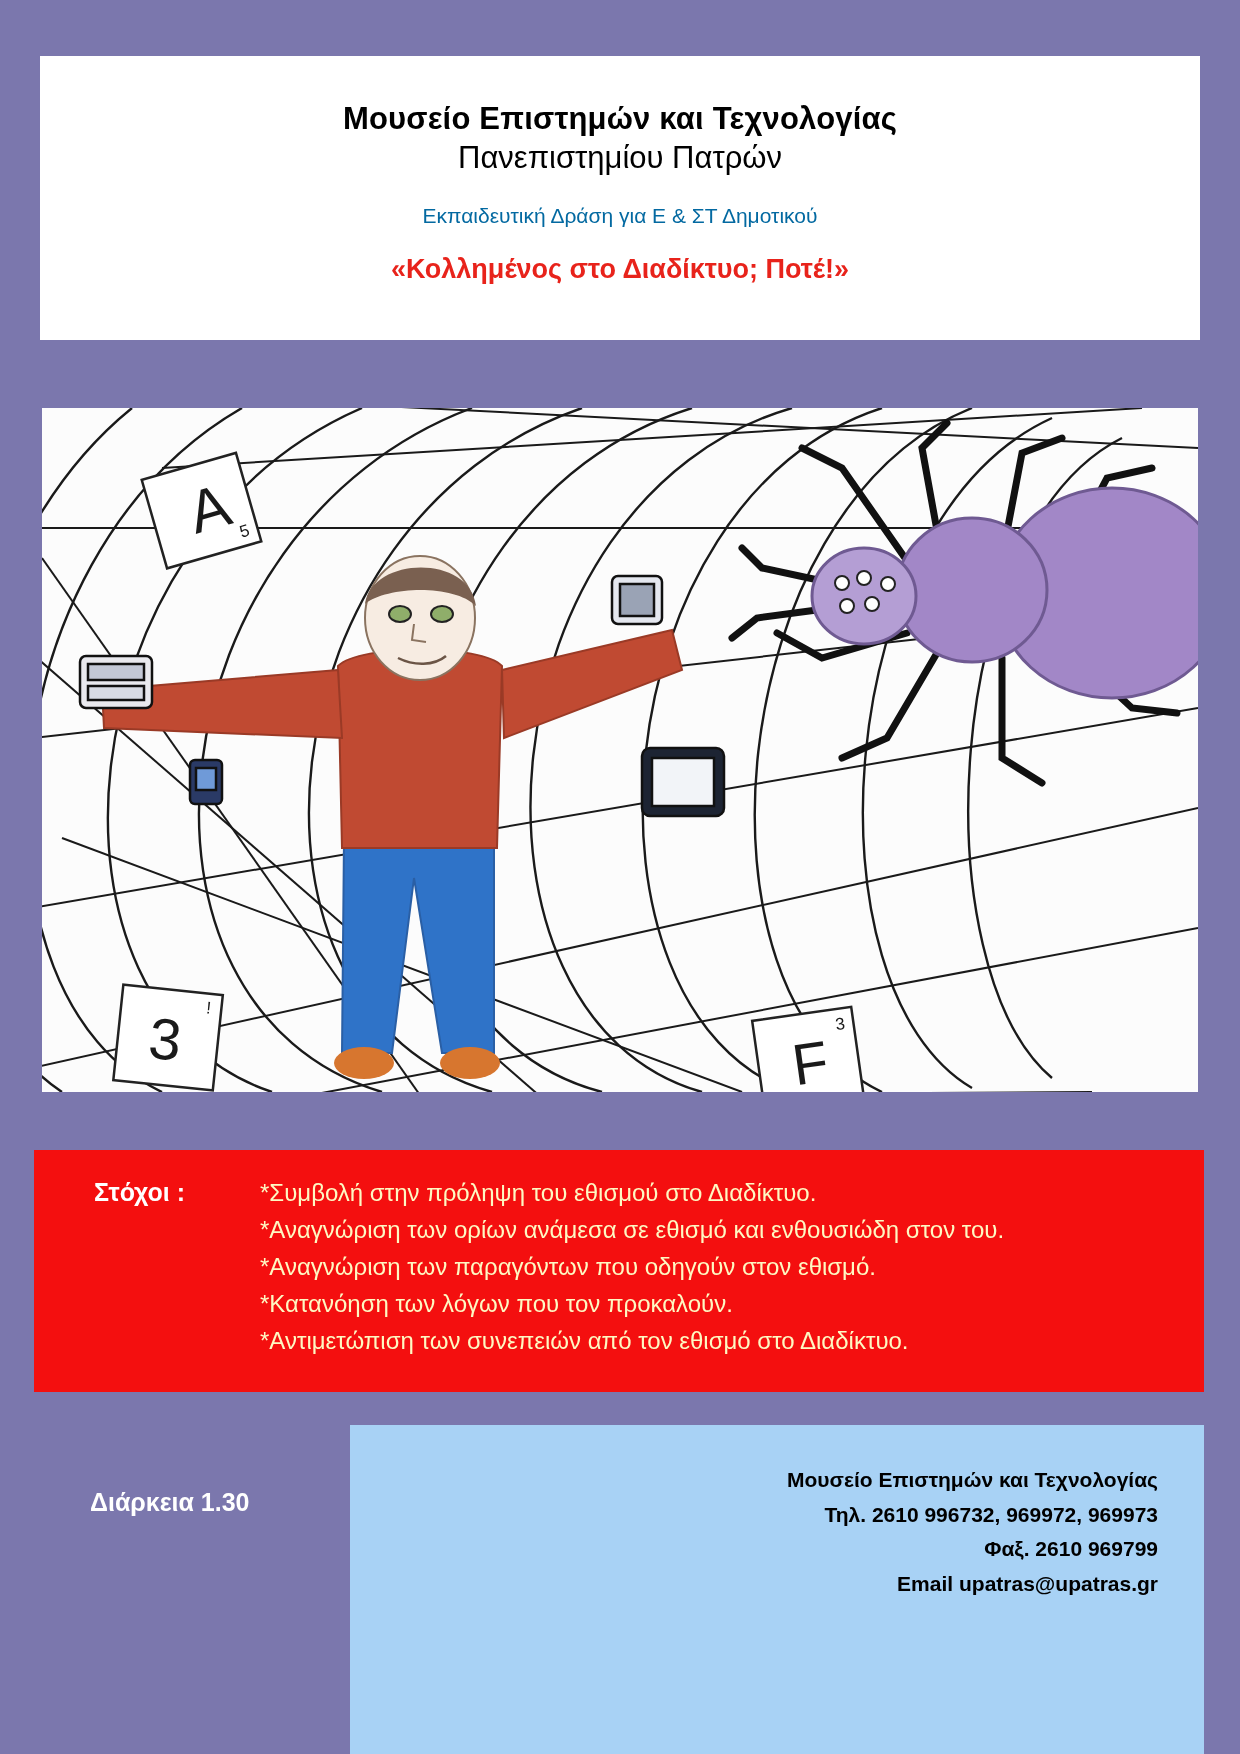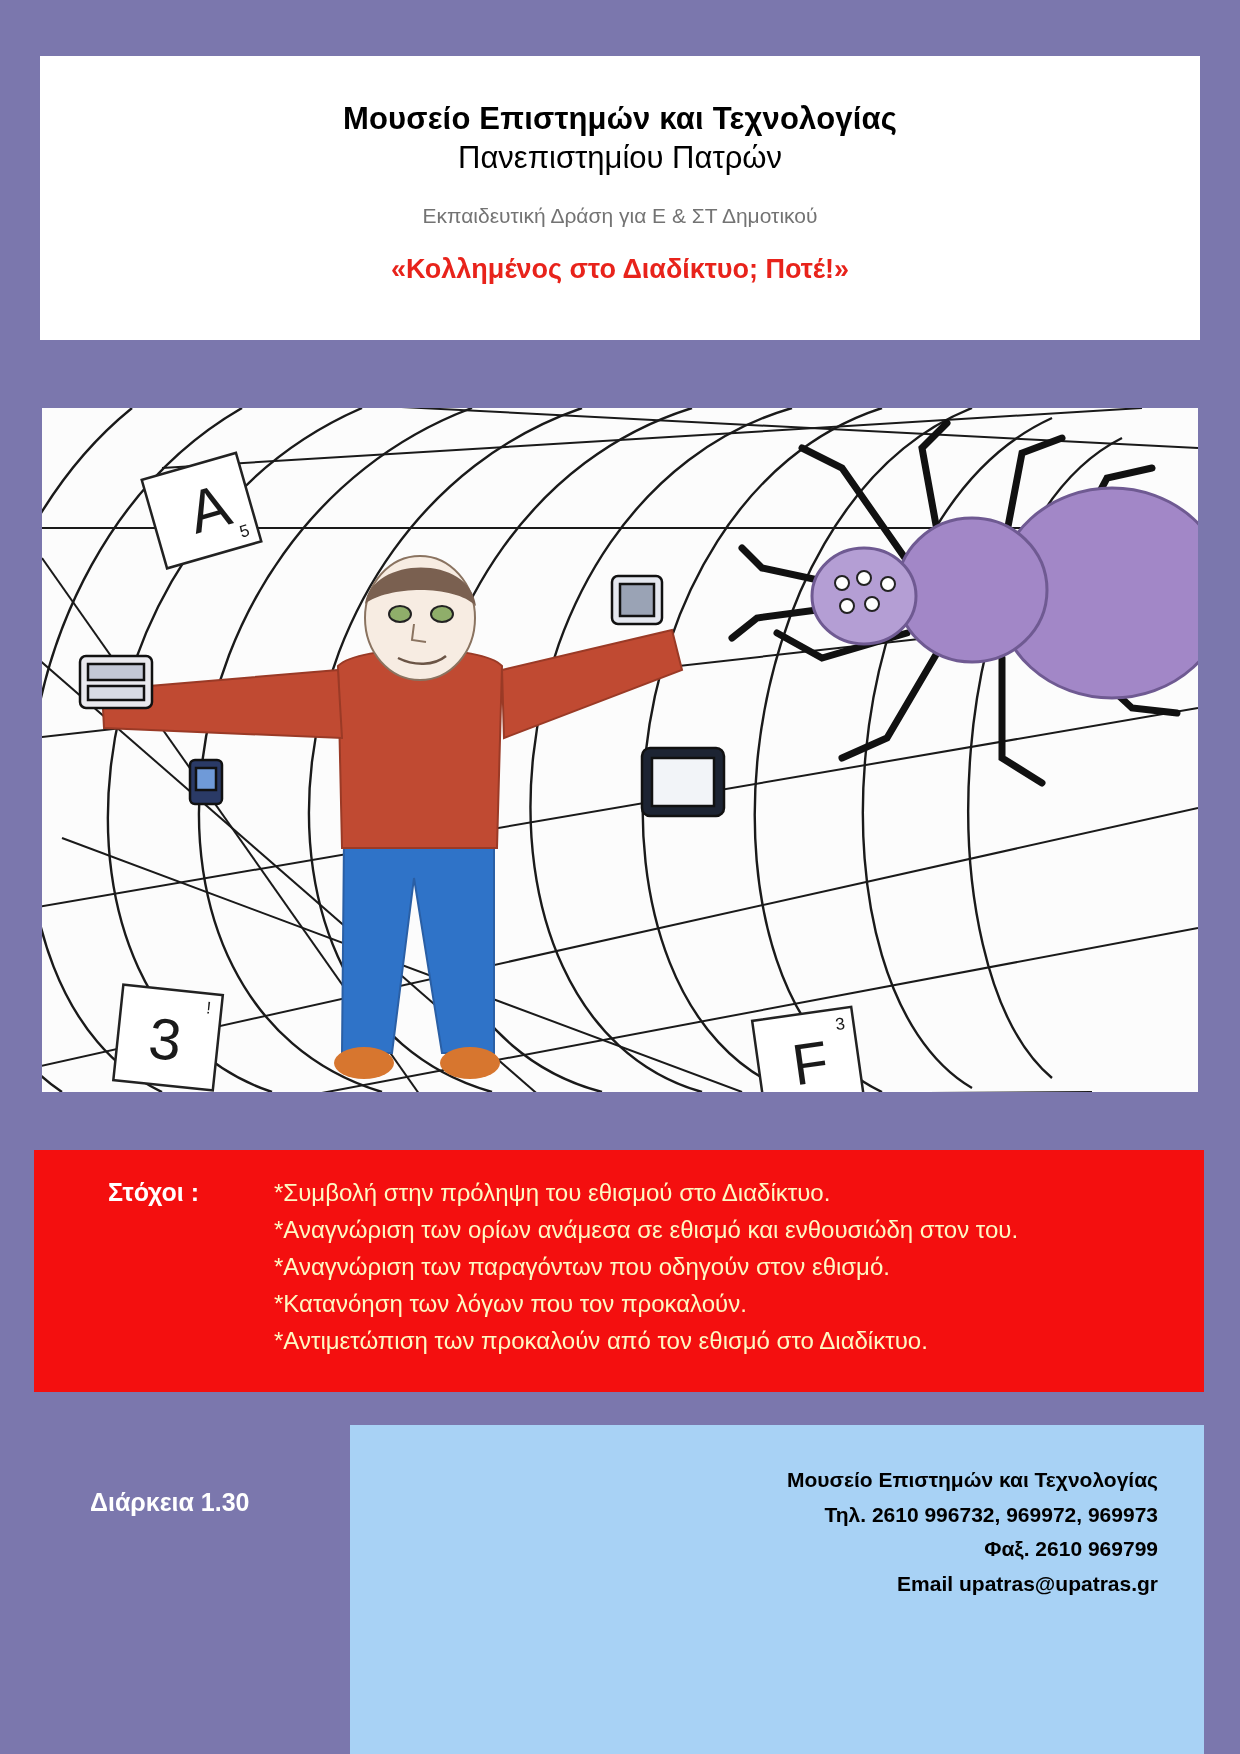--- a/index.html
+++ b/index.html
@@ -43,21 +43,21 @@
     line-height: 1.25;
   }
   .org-line2 {
     font-size: 31px;
     font-weight: normal;
     color: #000000;
     line-height: 1.25;
   }
   .subtitle {
     font-size: 21px;
-    color: #737373;
+    color: #0369a1;
     margin-top: 24px;
     line-height: 1.3;
   }
   .main-title {
     font-size: 27px;
     font-weight: bold;
     color: #e8231b;
     margin-top: 24px;
     line-height: 1.25;
   }
@@ -78,21 +78,21 @@
   }
   
   .goals-box {
     position: absolute;
     left: 34px;
     top: 1150px;
     width: 1170px;
     height: 242px;
     background: #f40f0f;
     box-sizing: border-box;
-    padding: 26px 30px 0 44px;
+    padding: 26px 30px 0 30px;
     display: flex;
     flex-direction: row;
   }
   .goals-label {
     color: #ffffff;
     font-size: 25px;
     font-weight: bold;
     white-space: nowrap;
     padding-top: 2px;
     padding-left: 30px;
@@ -266,21 +266,21 @@
     </svg>
   </div>
 
   <div class="goals-box">
     <div class="goals-label">Στόχοι :</div>
     <div class="goals-list">
       <div class="goal-item">*Συμβολή στην πρόληψη του εθισμού στο Διαδίκτυο.</div>
       <div class="goal-item">*Αναγνώριση των ορίων ανάμεσα σε εθισμό και ενθουσιώδη στον του.</div>
       <div class="goal-item">*Αναγνώριση των παραγόντων που οδηγούν στον εθισμό.</div>
       <div class="goal-item">*Κατανόηση των λόγων που τον προκαλούν.</div>
-      <div class="goal-item">*Αντιμετώπιση των προκαλούν από τον εθισμό στο Διαδίκτυο.</div>
+      <div class="goal-item">*Αντιμετώπιση των συνεπειών από τον εθισμό στο Διαδίκτυο.</div>
     </div>
   </div>
 
   <div class="footer-blue">
     <div class="footer-line">Μουσείο Επιστημών και Τεχνολογίας</div>
     <div class="footer-line">Τηλ. 2610 996732, 969972, 969973</div>
     <div class="footer-line">Φαξ. 2610 969799</div>
     <div class="footer-line">Email upatras@upatras.gr</div>
   </div>
 

